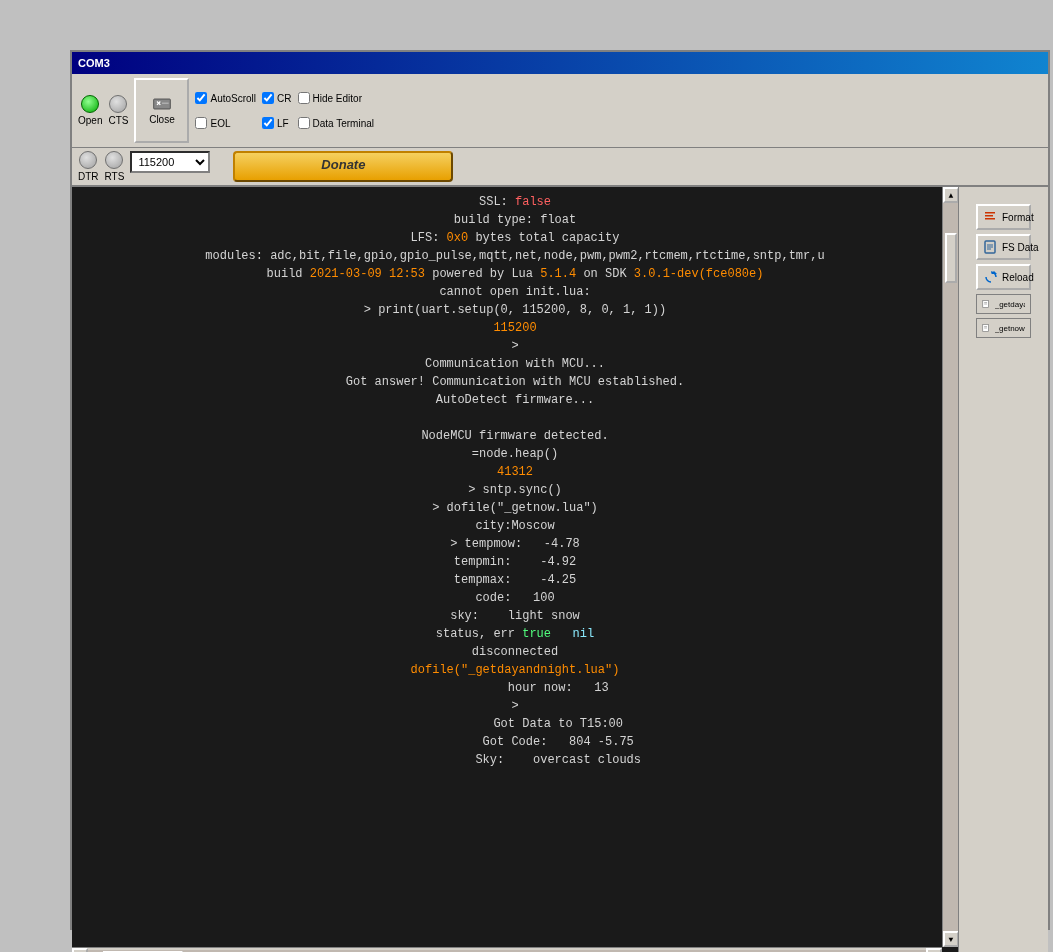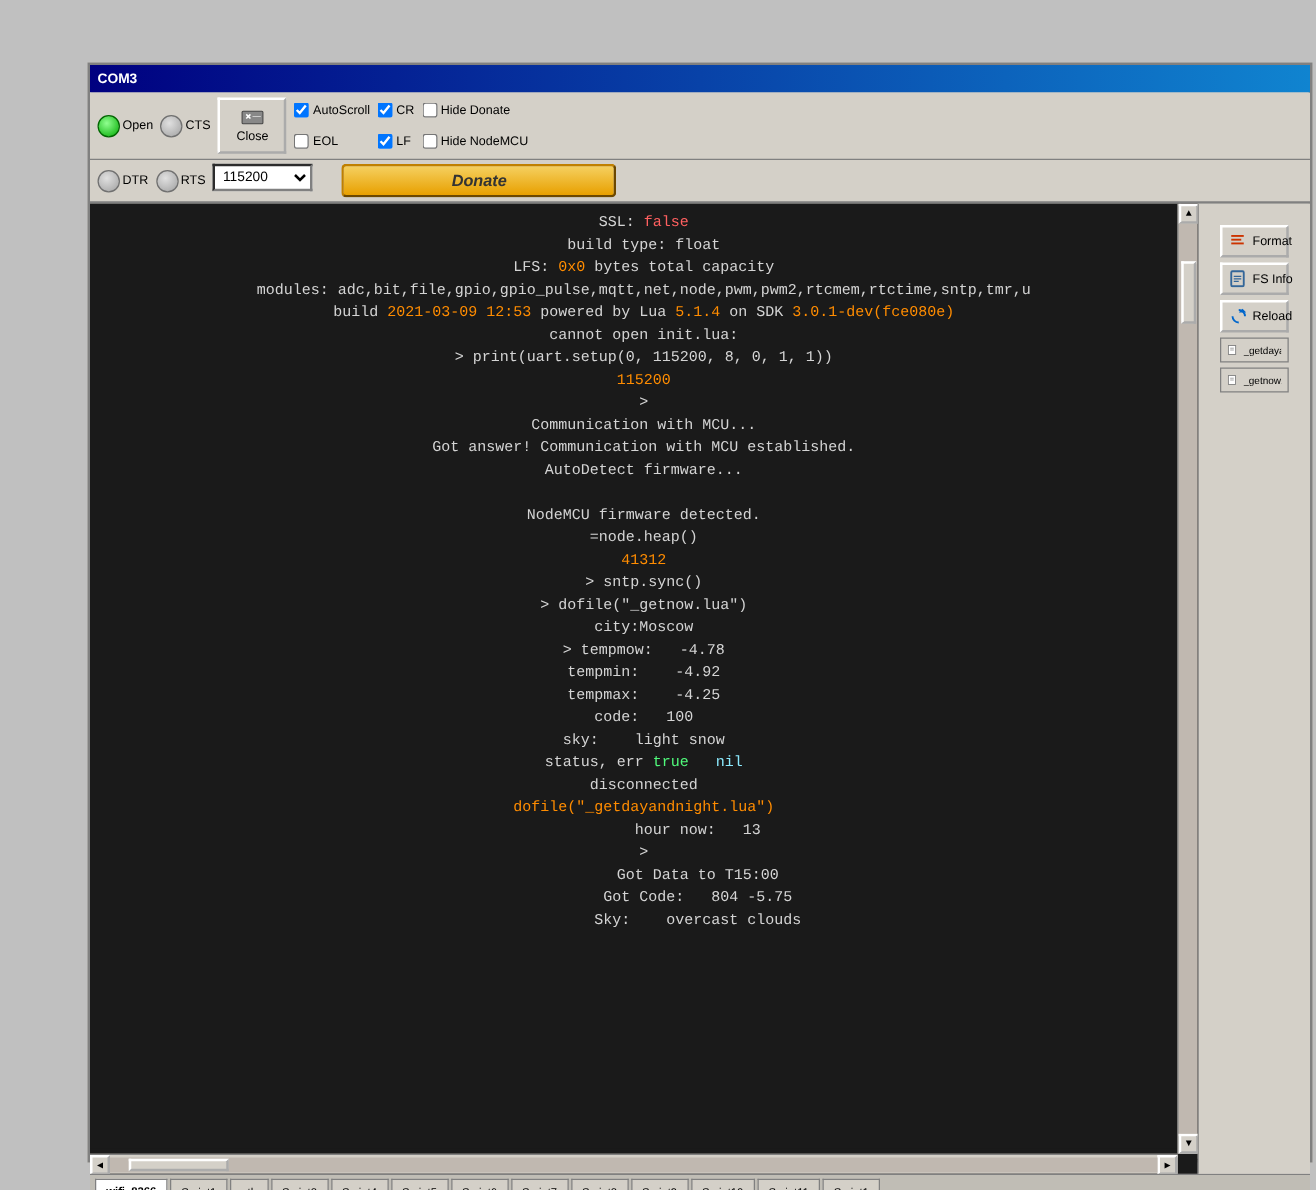--- a/index.html
+++ b/index.html
@@ -41,21 +41,21 @@
       padding: 4px 6px;
       border-bottom: 1px solid #808080;
       display: flex;
       align-items: center;
       gap: 6px;
       flex-wrap: wrap;
     }
 
     .btn-led {
       display: flex;
-      flex-direction: row;
+      flex-direction: column;
       align-items: center;
       gap: 2px;
       font-family: Arial, sans-serif;
       font-size: 10px;
       color: #000;
     }
 
     .led-green {
       width: 18px;
       height: 18px;
@@ -70,21 +70,21 @@
       background: radial-gradient(circle at 40% 35%, #e0e0e0, #a0a0a0);
       border: 1px solid #707070;
     }
 
     .btn-close {
       display: flex;
       flex-direction: column;
       align-items: center;
       background: #d4d0c8;
       border: 2px outset #ffffff;
-      padding: 6px 8px;
+      padding: 16px 8px;
       cursor: pointer;
       font-family: Arial, sans-serif;
       font-size: 10px;
       gap: 2px;
       min-width: 55px;
     }
 
     .close-icon-img {
       width: 20px;
       height: 16px;
@@ -327,25 +327,25 @@
       </div>
       <div class="checkbox-item">
         <input type="checkbox" checked="" style="">
         <span>LF</span>
       </div>
     </div>
 
     <div class="checkbox-row">
       <div class="checkbox-item">
         <input type="checkbox" style="">
-        <span>Hide Donate</span>
+        <span>Hide Editor</span>
       </div>
       <div class="checkbox-item">
         <input type="checkbox" style="">
-        <span>Hide NodeMCU</span>
+        <span>Data Terminal</span>
       </div>
     </div>
   </div>
 
   <div class="toolbar-row2">
 
     <div class="btn-led">
       <div class="led-gray"></div>
       <span>DTR</span>
     </div>
@@ -432,21 +432,21 @@
         <span>Format</span>
       </div>
 
       <div class="sidebar-btn">
         <svg class="sidebar-icon" viewBox="0 0 14 14">
           <rect x="1" y="1" width="10" height="12" rx="1" fill="none" stroke="#336699" stroke-width="1.5"></rect>
           <line x1="3" y1="5" x2="9" y2="5" stroke="#336699" stroke-width="1"></line>
           <line x1="3" y1="7" x2="9" y2="7" stroke="#336699" stroke-width="1"></line>
           <line x1="3" y1="9" x2="7" y2="9" stroke="#336699" stroke-width="1"></line>
         </svg>
-        <span>FS Info</span>
+        <span>FS Data</span>
       </div>
 
       <div class="sidebar-btn">
         <svg class="sidebar-icon" viewBox="0 0 14 14">
           <path d="M7 2 A5 5 0 0 1 12 7" fill="none" stroke="#0066cc" stroke-width="1.5"></path>
           <path d="M7 12 A5 5 0 0 1 2 7" fill="none" stroke="#0066cc" stroke-width="1.5"></path>
           <polygon points="10,1 13,4 7,4" fill="#0066cc"></polygon>
         </svg>
         <span>Reload</span>
       </div>

